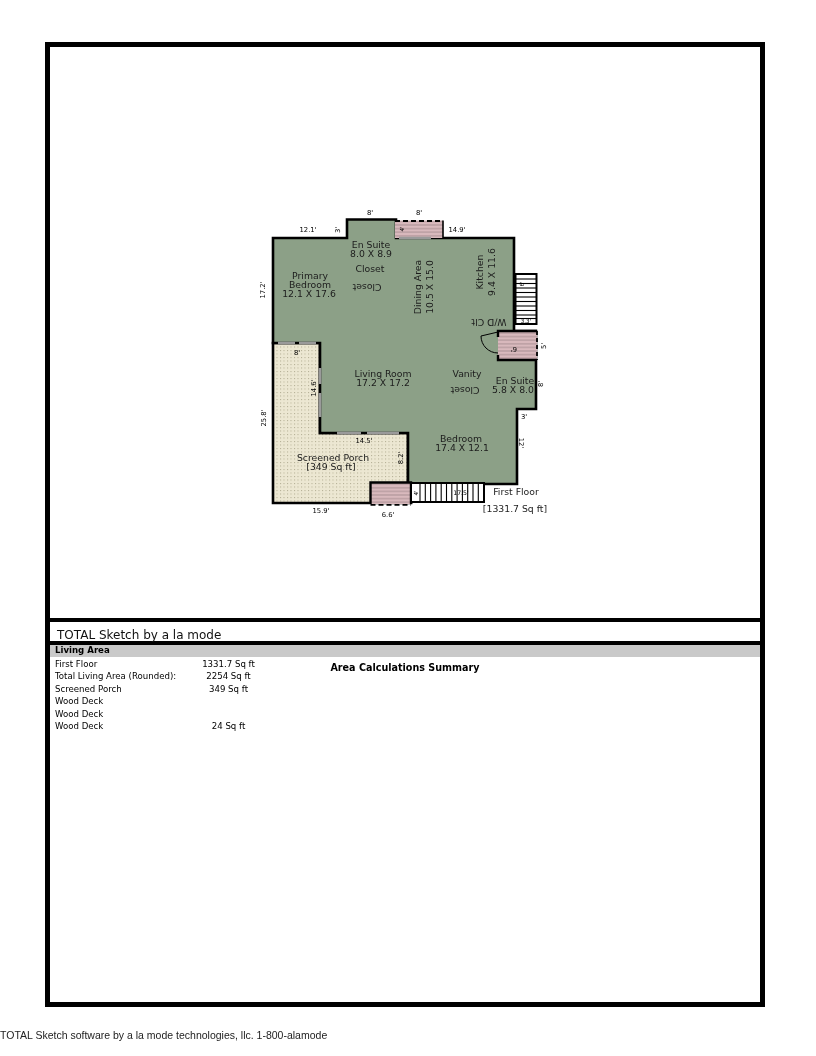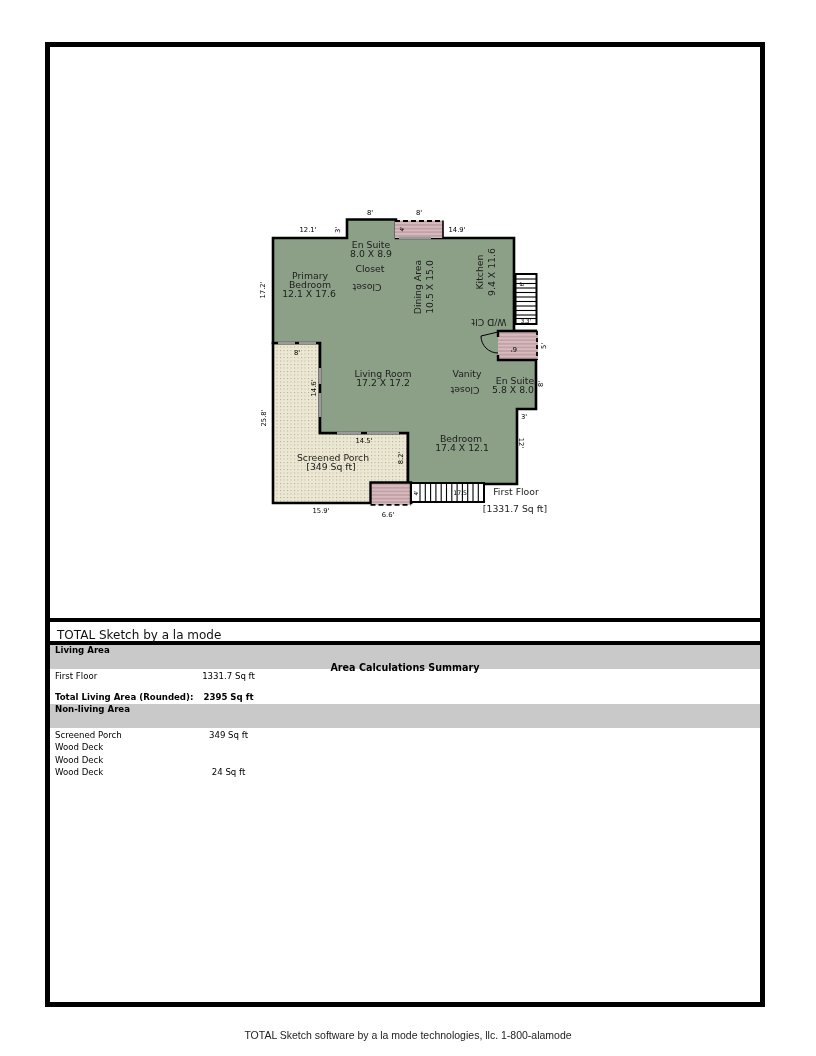--- a/index.html
+++ b/index.html
@@ -10,26 +10,26 @@
   .room{font-size:9.3px;}
   .dim{font-size:6.8px;fill:#000;}
   .tiny{font-size:5.6px;fill:#000;}
   .stairnum{font-size:6.2px;fill:#000;}
 
   .summary{position:absolute;left:50px;top:618px;width:710px;}
   .black-bar{height:4px;background:#000;}
   .sum-header{position:relative;height:19px;}
   .sum-brand{position:absolute;left:7px;top:6px;font-size:12px;color:#111;}
   .sum-title{position:absolute;left:0;right:0;top:4px;text-align:center;font-size:9.6px;font-weight:bold;color:#000;margin-top:36px;}
-  .band{background:#c9c9c9;font-size:8.6px;font-weight:bold;padding:1px 0 14px 5px;height:9px;line-height:9px;margin-bottom:1px;}
+  .band{background:#c9c9c9;font-size:8.6px;font-weight:bold;padding:1px 0 2px 5px;height:9px;line-height:9px;margin-bottom:1px;}
   .rowline{position:relative;height:12.4px;font-size:8.6px;line-height:12.4px;}
   .rowline .lbl{position:absolute;left:5px;top:0;}
   .rowline .val{position:absolute;left:0;top:0;width:357px;text-align:center;}
-  .rowline.bold{font-weight:bold;margin-top:9px;}
-  .footer{position:absolute;left:0;top:1029px;width:816px;text-align:center;font-size:10.5px;color:#222;font-family:"Liberation Sans",sans-serif;}
+  .rowline.bold{font-weight:normal;}
+  .footer{position:absolute;left:0;top:1029px;width:816px;text-align:left;font-size:10.5px;color:#222;font-family:"Liberation Sans",sans-serif;}
 </style>
 </head>
 <body>
 
 <div class="page-border"></div>
 
 <svg class="plan-svg" width="320" height="330" viewBox="253 200 320 330">
   <defs>
     <pattern id="dots" width="3.5" height="3.5" patternUnits="userSpaceOnUse">
       <rect width="3.5" height="3.5" fill="#ece7d2"></rect>
@@ -166,23 +166,22 @@
     <span class="sum-title">Area Calculations Summary</span>
   </div>
   <div class="black-bar"></div>
   <div class="band">Living Area</div>
   <div class="rowline">
     <span class="lbl">First Floor</span>
     <span class="val">1331.7 Sq ft</span>
   </div>
   <div class="rowline bold">
     <span class="lbl">Total Living Area (Rounded):</span>
-    <span class="val">2395 Sq ft</span>
+    <span class="val">2254 Sq ft</span>
   </div>
-  <div class="band">Non-living Area</div>
   <div class="rowline">
     <span class="lbl">Screened Porch</span>
     <span class="val">349 Sq ft</span>
   </div>
   <div class="rowline">
     <span class="lbl">Wood Deck</span>
   </div>
   <div class="rowline">
     <span class="lbl">Wood Deck</span>
   </div>

